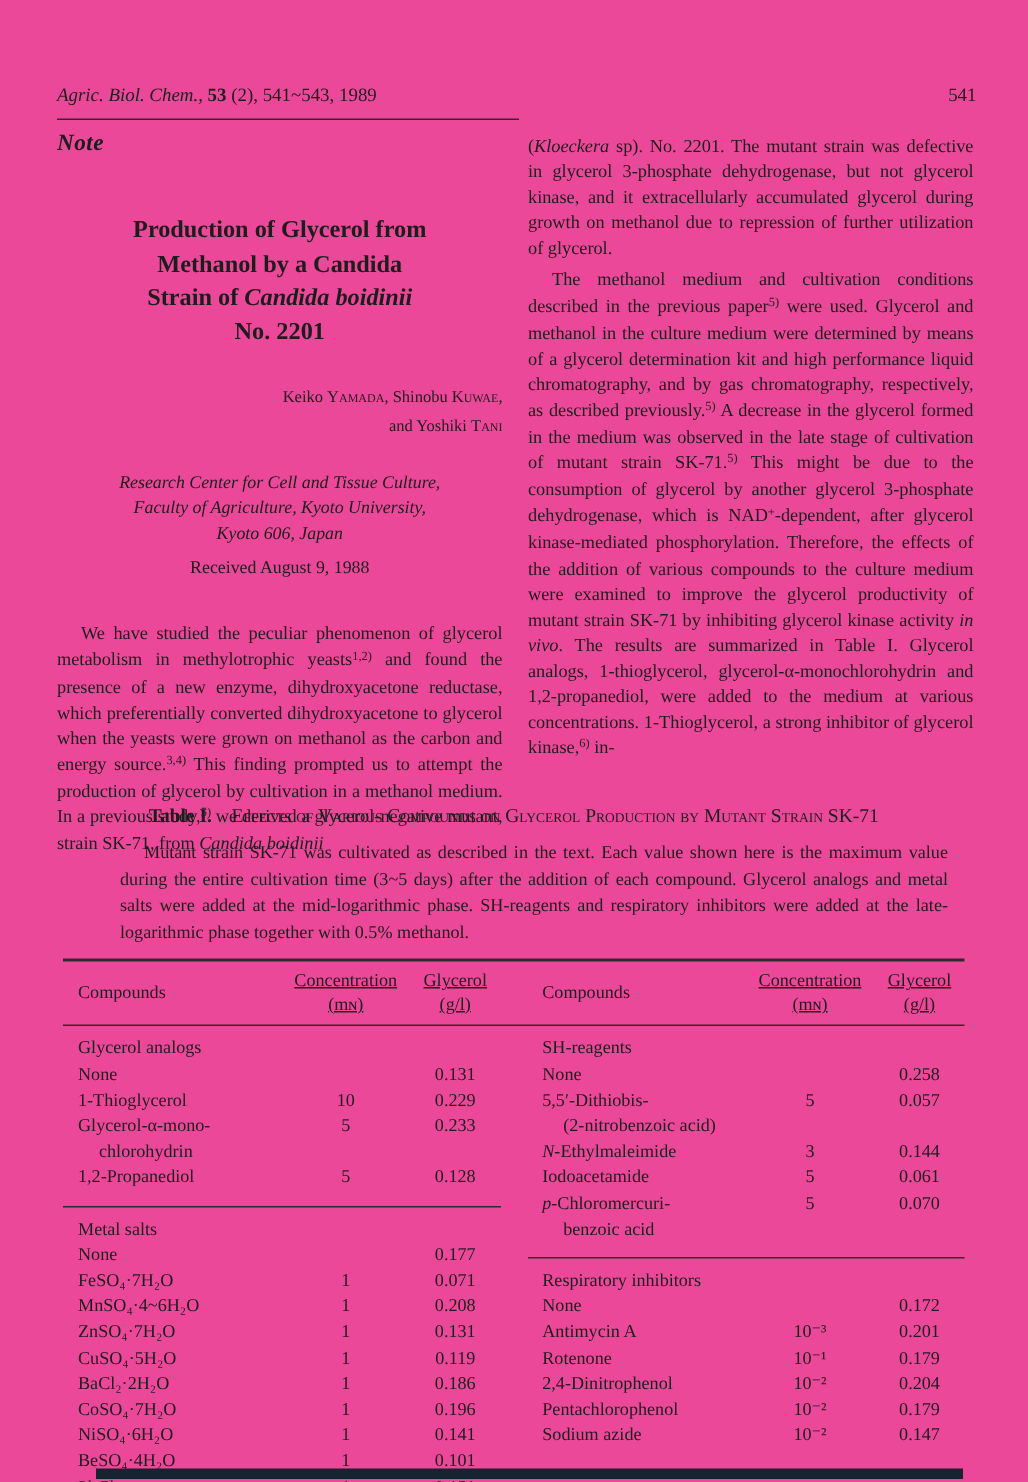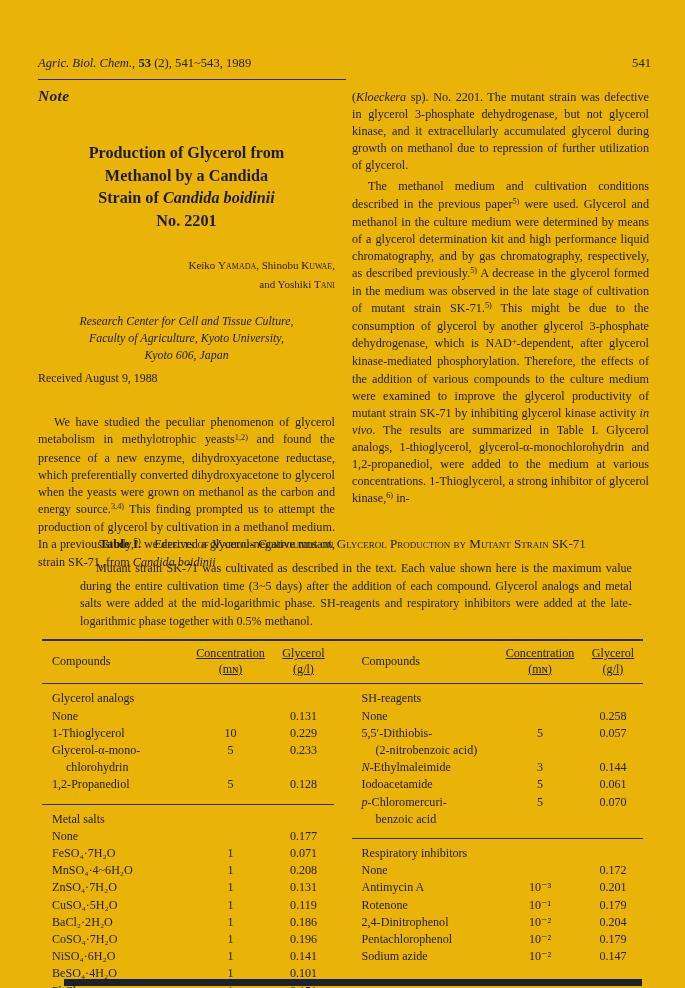--- a/index.html
+++ b/index.html
@@ -1,34 +1,34 @@
 <!DOCTYPE html>
 <html><head>
 <meta charset="utf-8">
 <style>
   html,body{margin:0;padding:0;background:#e8e8e8;}
   .page{
     position:relative;width:685px;height:988px;margin:0 auto;
-    background:#eab308;overflow:hidden;color:#1d1d1d;
+    background:#ec4899;overflow:hidden;color:#1d1d1d;
     font-family:"Liberation Serif","DejaVu Serif",serif;
   }
   .s-i{font-style:italic;}
   .s-b{font-weight:bold;}
   .s-bi{font-weight:bold;font-style:italic;}
   .s-sc{font-variant:small-caps;}
   .s-sup{font-size:68%;position:relative;top:-0.45em;}
   .jheader{position:absolute;top:56px;left:38px;right:34px;display:flex;justify-content:space-between;font-size:12.6px;}
   .header-rule{position:absolute;top:79px;left:38px;width:308px;border-top:1.6px solid #2a2a2a;}
   .note-label{position:absolute;top:87px;left:38px;font-weight:bold;font-style:italic;font-size:15.5px;letter-spacing:0.3px;}
   .col-left{position:absolute;top:132px;left:38px;width:297px;}
   .col-right{position:absolute;top:89px;left:352px;width:297px;}
   .title{text-align:center;font-size:16.2px;line-height:22.6px;margin-top:10px;}
   .authors{text-align:right;font-size:11px;line-height:18.5px;margin-top:24px;}
   .affil{text-align:center;font-size:11.9px;line-height:17px;margin-top:20px;}
-  .received{font-size:11.9px;margin-top:7px;}
+  .received{text-align:center;font-size:11.9px;margin-top:7px;}
   .para{font-size:12.2px;line-height:17.1px;text-align:justify;margin:0;}
   .col-left .para{margin-top:28px;}
   .indent{text-indent:16px;}
   .col-right .para{margin-bottom:4px;}
   .table-sec{position:absolute;top:536px;left:42px;width:601px;font-size:12px;}
   .tcaption{text-align:center;font-size:13px;margin-bottom:8px;}
   .tnote{margin-left:38px;width:552px;text-align:justify;text-indent:16px;line-height:17.6px;font-size:12.1px;}
   .tgrid{margin-top:9px;border-top:2px solid #2c2c2c;border-bottom:2px solid #2c2c2c;}
   .thead-row{display:flex;gap:18px;border-bottom:1.5px solid #2c2c2c;padding:5px 0 6px;}
   .tbody-row{display:flex;gap:18px;align-items:stretch;}

